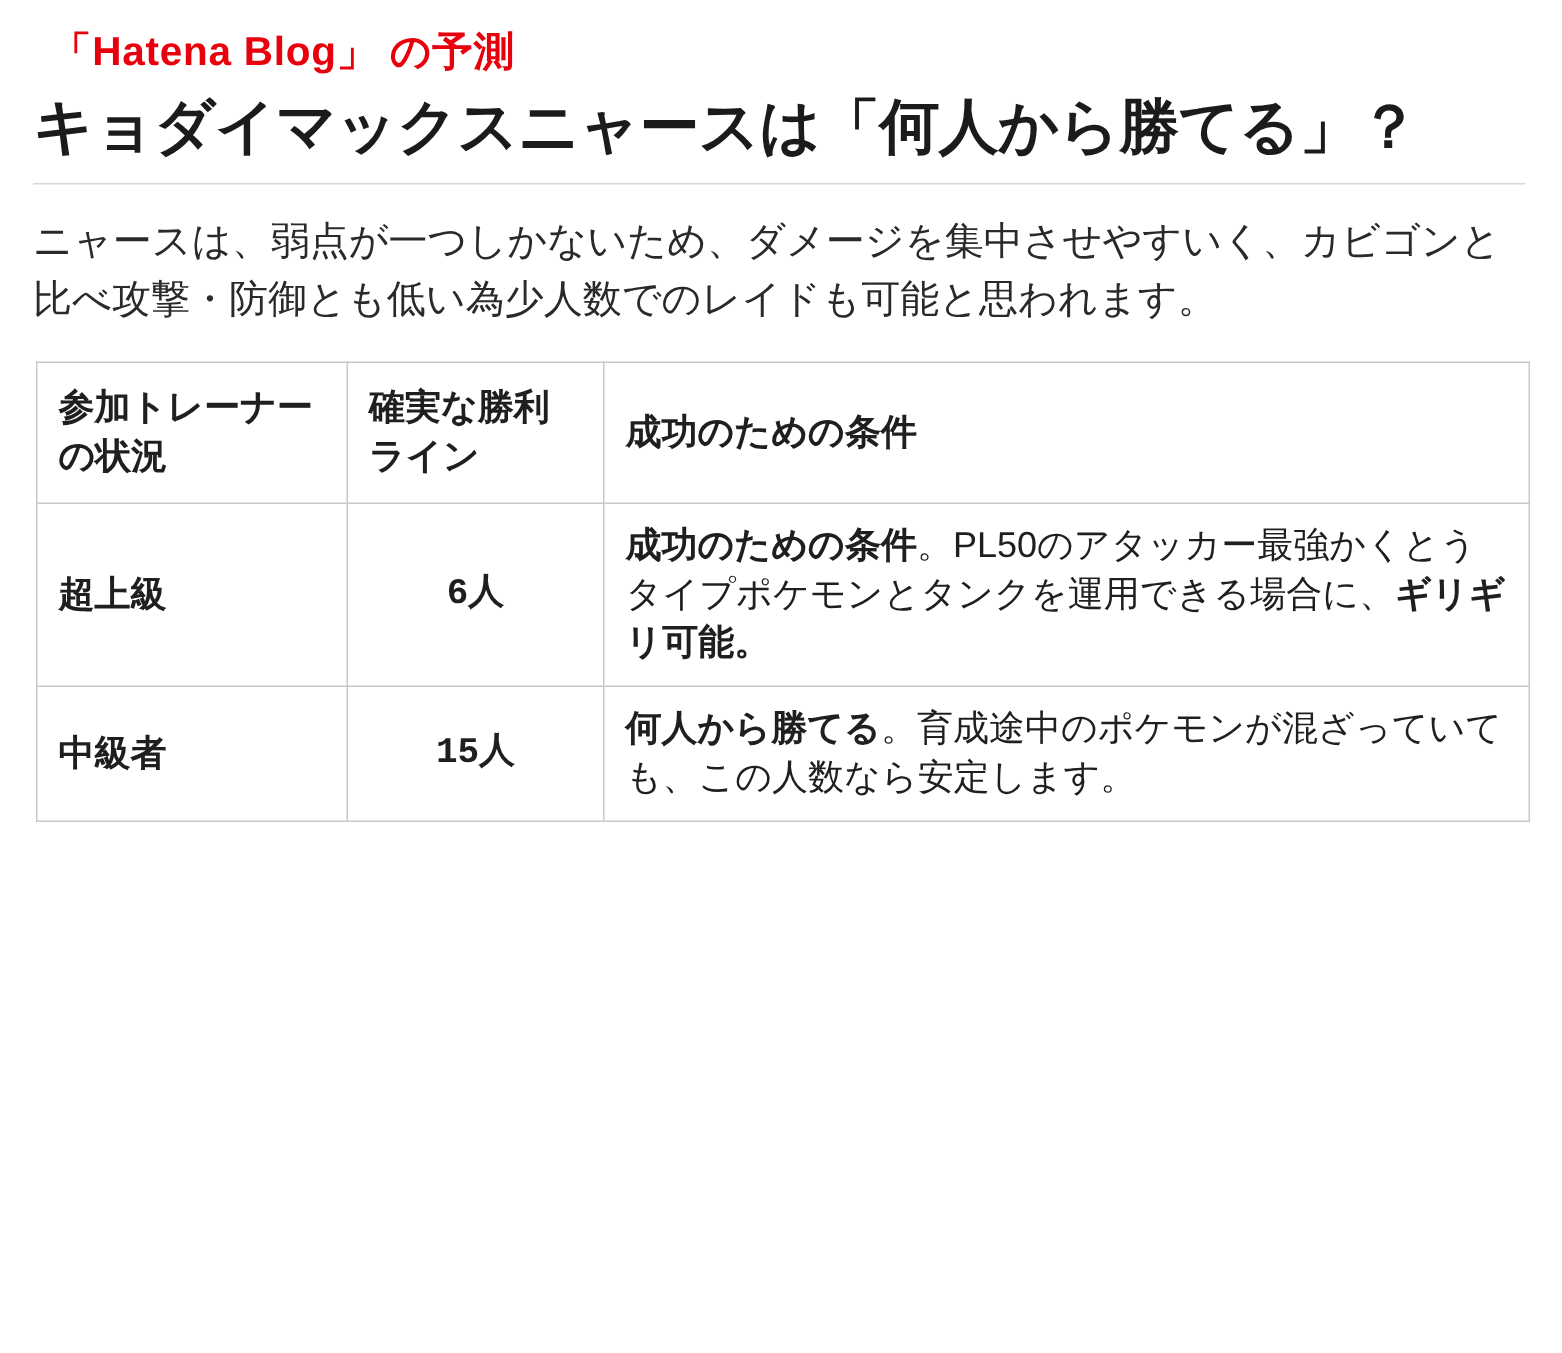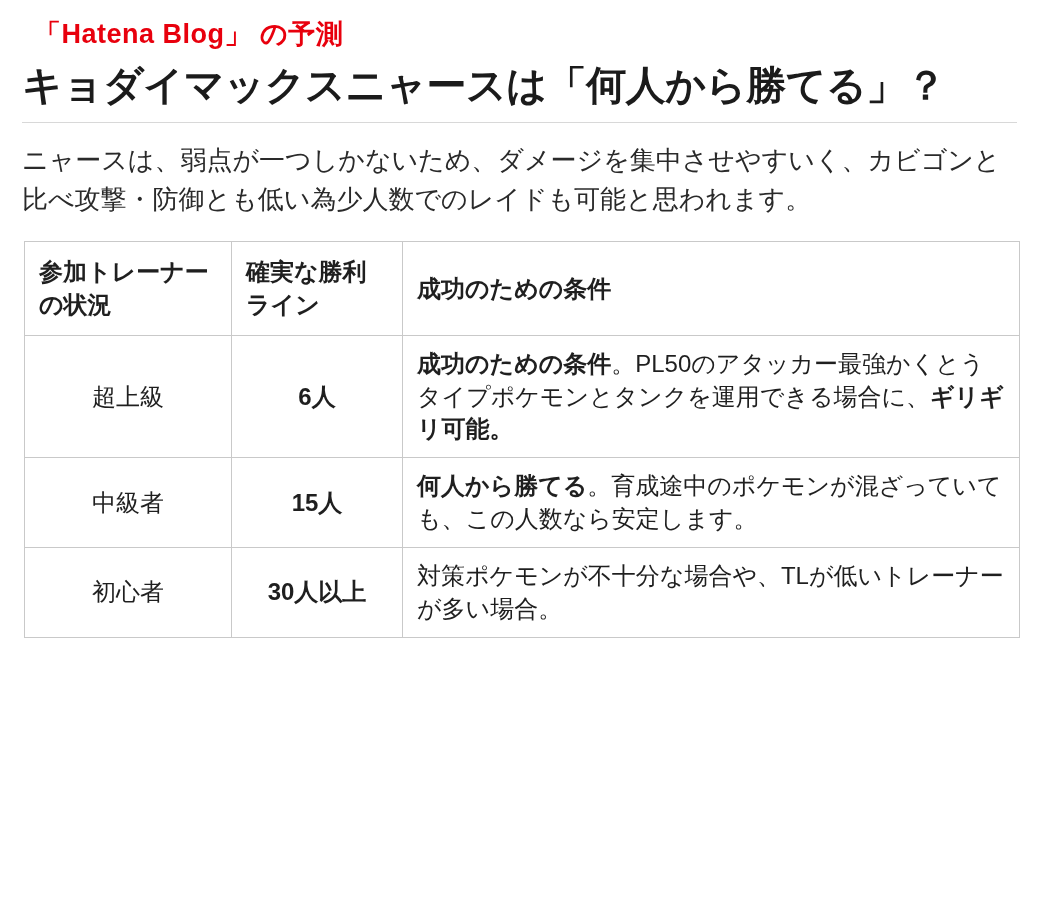--- a/index.html
+++ b/index.html
@@ -67,29 +67,29 @@
     text-align: left;
     padding-top: 14px;
     padding-bottom: 14px;
   }
   .col-a { width: 178px; }
   .col-b { width: 142px; }
   .col-c { width: auto; }
   th.col-a, th.col-b { line-height: 1.35; }
   th.col-c { padding-left: 18px; }
   td.cat {
-    font-weight: normal;
-    text-align: center;
+    font-weight: bold;
     font-size: 25px;
   }
   td.count {
     font-weight: bold;
     text-align: center;
     font-size: 25px;
     line-height: 1.3;
+    font-family: Liberation Mono, monospace;
   }
   td.cond {
     font-size: 24px;
     line-height: 1.45;
     padding-left: 18px;
     padding-right: 10px;
   }
   td.cond b {
     font-weight: bold;
   }
@@ -122,22 +122,17 @@
         <td class="cond col-c"><b>成功のための条件</b><span>。PL50のアタッカー最強かくとうタイプポケモンとタンクを運用できる場合に、</span><b>ギリギリ可能。</b></td>
       </tr>
 
 
       <tr>
         <td class="cat col-a">中級者</td>
         <td class="count col-b">15人</td>
         <td class="cond col-c"><b>何人から勝てる</b><span>。育成途中のポケモンが混ざっていても、この人数なら安定します。</span></td>
       </tr>
 
-      <tr>
-        <td class="cat col-a">初心者</td>
-        <td class="count col-b">30人以上</td>
-        <td class="cond col-c"><span>対策ポケモンが不十分な場合や、TLが低いトレーナーが多い場合。</span></td>
-      </tr>
 
     </tbody>
   </table>
 
 </div>
 
 </body></html>

